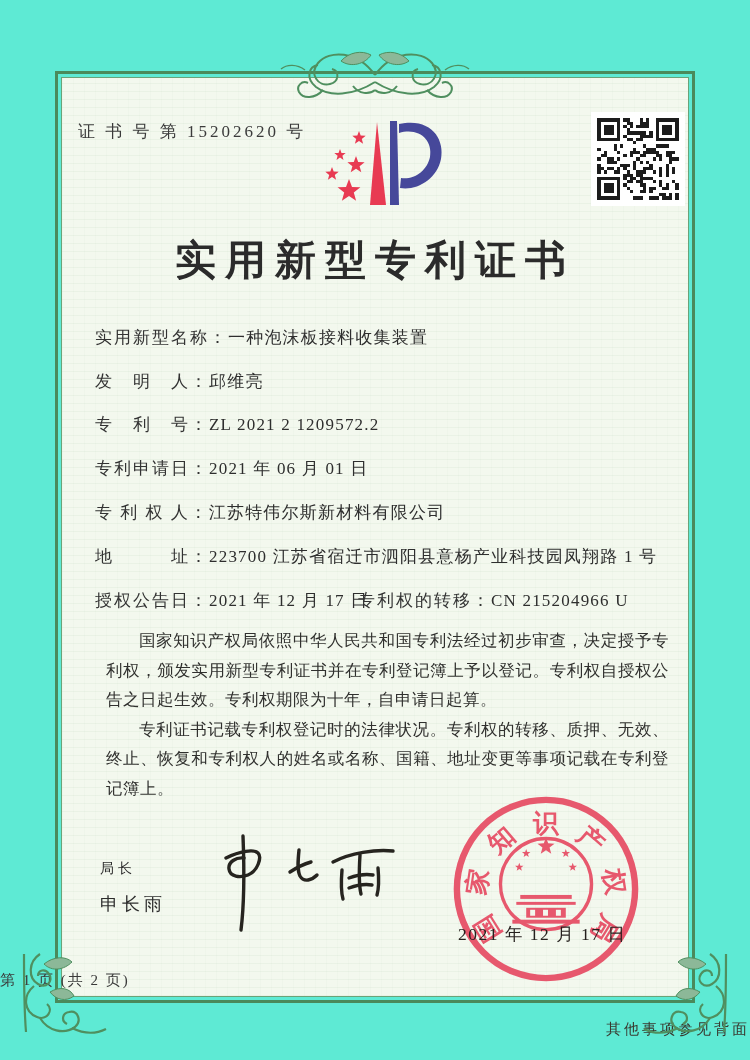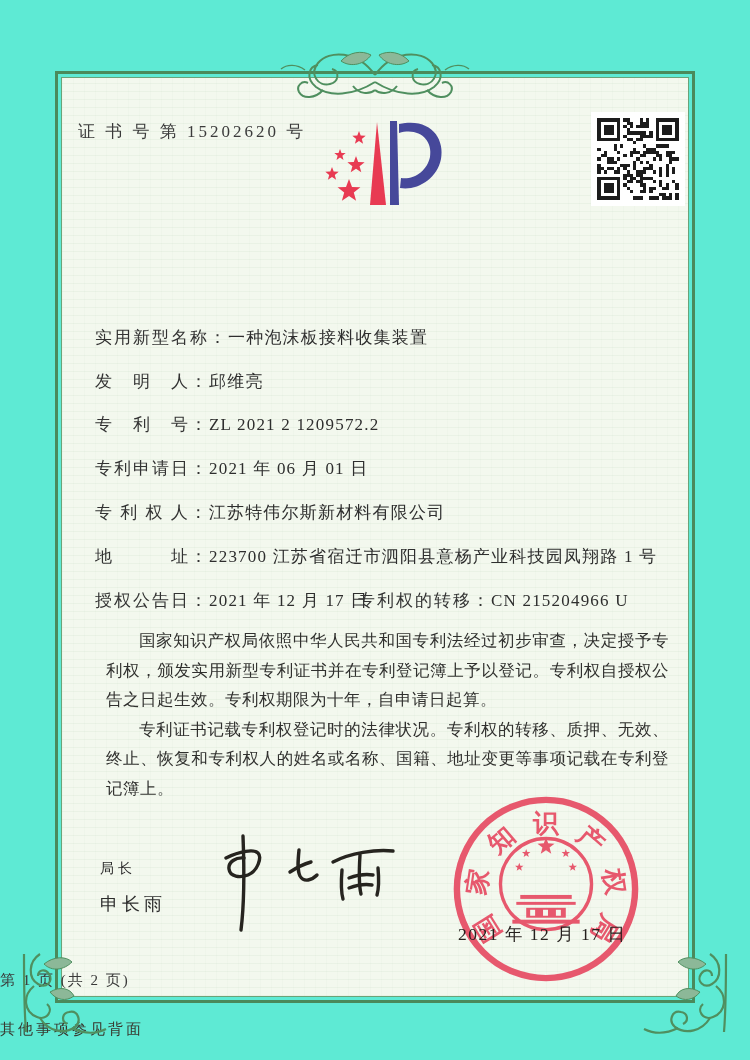--- a/index.html
+++ b/index.html
@@ -48,21 +48,21 @@
   .paras p{margin:0;text-indent:2em;letter-spacing:0.5px;}
   .director-title{left:100px;top:860px;font-size:14px;letter-spacing:4px;color:#2c2c2c;}
   .director-name{left:100px;top:892px;font-size:18px;letter-spacing:4px;color:#2c2c2c;}
   .signature{left:195px;top:826px;width:215px;height:112px;z-index:3;}
   .seal{left:447px;top:790px;width:198px;height:198px;z-index:3;opacity:0.92;}
   .seal-char{font-size:26px;font-weight:bold;fill:#e64b63;text-anchor:middle;
     font-family:"Liberation Serif","DejaVu Serif",serif;}
   .seal-date{left:458px;top:922px;font-size:17.5px;letter-spacing:1.5px;color:#241f1d;z-index:4;}
   .page-info{left:0;top:971px;width:100%;text-align:left;font-size:15px;
     letter-spacing:2px;color:#3a3a3a;}
-  .back-note{left:0;top:1020px;width:100%;text-align:left;font-size:15px;
+  .back-note{left:0;top:1020px;width:100%;text-align:right;font-size:15px;
     letter-spacing:3px;color:#39392f;}
   .ornament-top{left:235px;top:42px;width:280px;height:62px;z-index:2;}
   .ornament-corner{width:96px;height:96px;z-index:3;}
   .oc-left{left:14px;top:948px;}
   .oc-right{left:640px;top:948px;}
 </style>
 </head>
 <body>
 
 <div class="page">
@@ -297,20 +297,21 @@
         <rect x="4" y="4" width="3" height="3"></rect>
         <rect x="20" y="2" width="7" height="7"></rect>
         <rect x="21" y="3" width="5" height="5" fill="#ffffff"></rect>
         <rect x="22" y="4" width="3" height="3"></rect>
         <rect x="2" y="20" width="7" height="7"></rect>
         <rect x="3" y="21" width="5" height="5" fill="#ffffff"></rect>
         <rect x="4" y="22" width="3" height="3"></rect>
       </g>
   </svg>
 
+  <div class="abs title">实用新型专利证书</div>
 
   <div class="abs rows">
     <div class="row">
       <span class="f-label">实用新型名称：</span><span class="f-value">一种泡沫板接料收集装置</span>
     </div>
     <div class="row">
       <span class="f-label">发　明　人：</span><span class="f-value">邱维亮</span>
     </div>
     <div class="row">
       <span class="f-label">专　利　号：</span><span class="f-value">ZL 2021 2 1209572.2</span>

